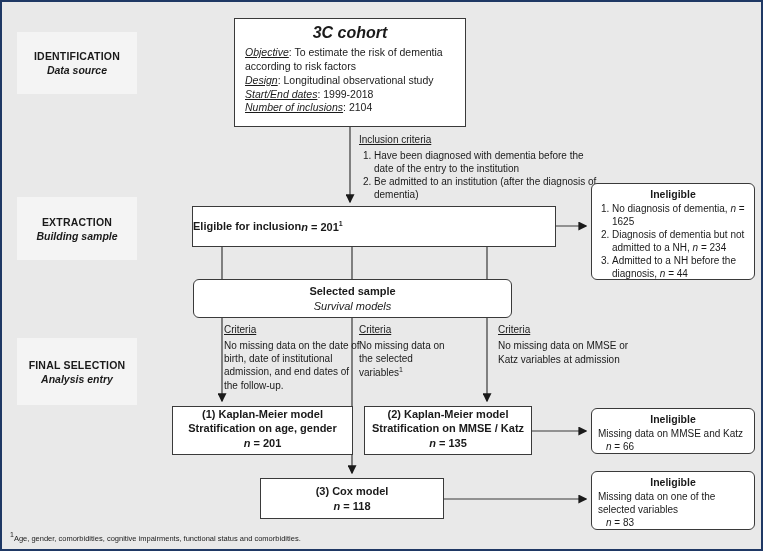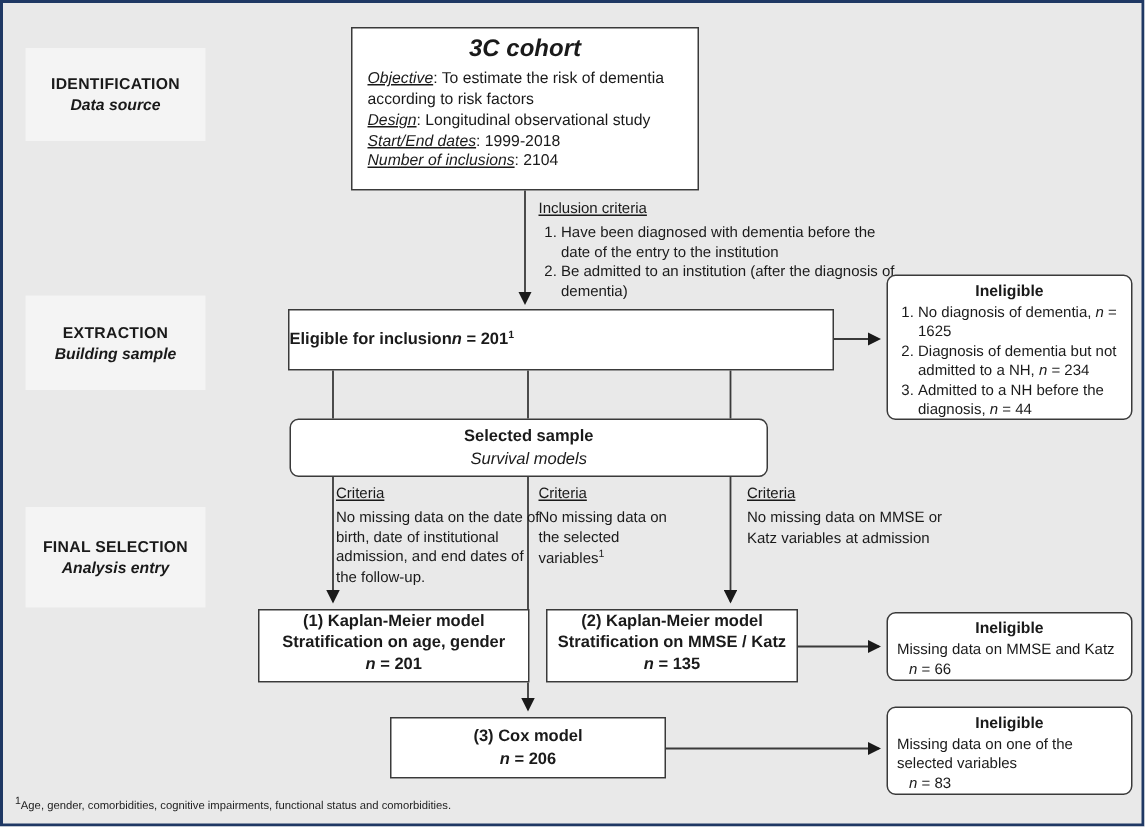--- a/index.html
+++ b/index.html
@@ -179,21 +179,21 @@
     <div>Stratification on age, gender</div>
     <div><i>n</i><span> = 201</span></div>
   </div>
   <div class="box model" id="model1">
     <div>(2) Kaplan-Meier model</div>
     <div>Stratification on MMSE / Katz</div>
     <div><i>n</i><span> = 135</span></div>
   </div>
   <div class="box model" id="cox">
     <div>(3) Cox model</div>
-    <div><i>n</i><span> = 206</span></div>
+    <div><i>n</i><span> = 118</span></div>
   </div>
 
   <div class="rbox inelig" id="inelig1">
     <div class="ib-title">Ineligible</div>
     <div>Missing data on MMSE and Katz</div>
     <div class="ib-n"><i>n</i><span> = 66</span></div>
   </div>
 
   <div class="rbox inelig" id="inelig2">
     <div class="ib-title">Ineligible</div>

